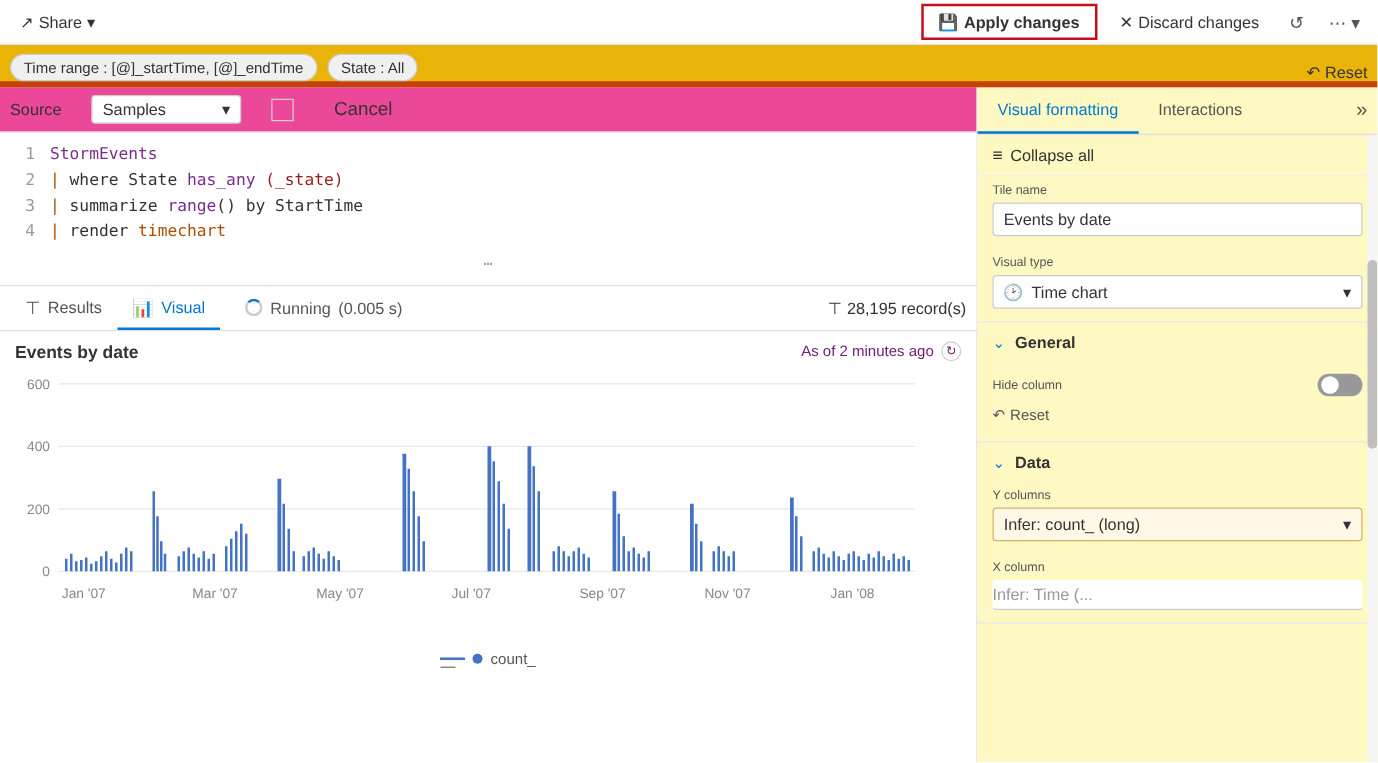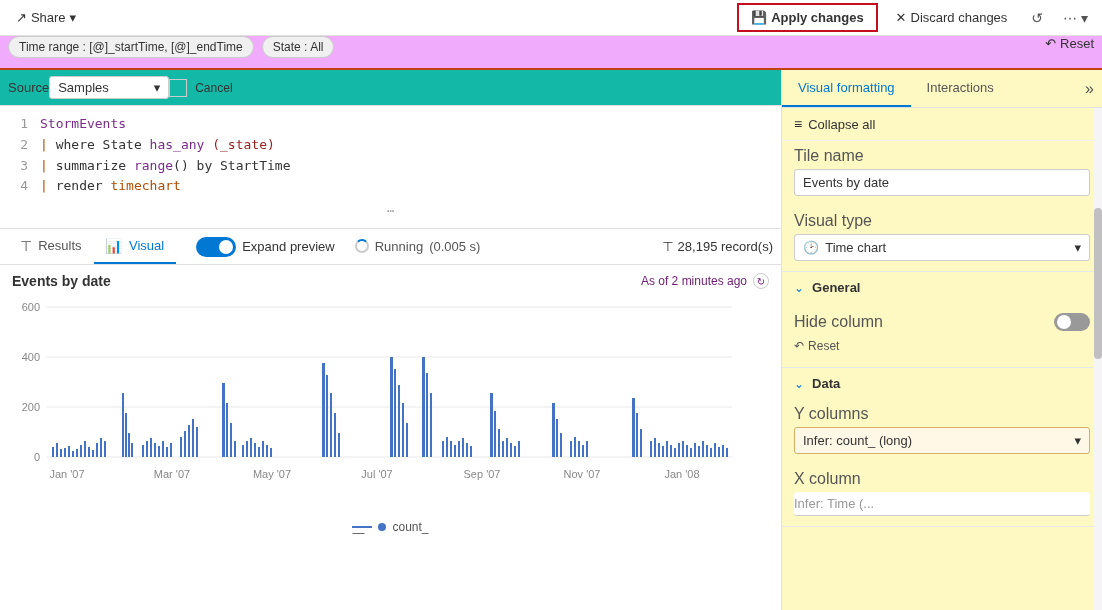--- a/index.html
+++ b/index.html
@@ -17,50 +17,50 @@
     .apply-btn {
       display: flex; align-items: center; gap: 4px; padding: 5px 12px;
       background: #fff; border: 2px solid #c50f1f; color: #333; font-size: 13px;
       cursor: pointer; font-weight: 600;
     }
     .discard-btn { display: flex; align-items: center; gap: 4px; padding: 5px 10px; border: none; background: none; cursor: pointer; font-size: 13px; color: #333; }
     .refresh-btn, .more-btn { padding: 4px 6px; border: none; background: none; cursor: pointer; font-size: 14px; color: #555; }
 
     
     .filter-bar {
-      display: flex; align-items: flex-start; gap: 8px;
-      height: 34px; padding: 0 8px; border-bottom: 2px solid #c2410c;
-      background: #f0abfc;
+      display: flex; align-items: flex-end; gap: 8px;
+      height: 34px; padding: 0 8px; border-bottom: 5px solid #c2410c;
+      background: #eab308;
     }
     .filter-pill {
       display: flex; align-items: center; gap: 4px; padding: 3px 10px;
       background: #f0f0f0; border: 1px solid #ccc; border-radius: 12px;
       font-size: 12px; cursor: pointer;
     }
     .filter-bar-right { margin-left: auto; }
     .reset-link { display: flex; align-items: center; gap: 4px; font-size: 13px; color: #333; background: none; border: none; cursor: pointer; }
 
     
     .main-layout { display: flex; height: calc(610px - 70px); }
 
     
     .left-panel { flex: 1; display: flex; flex-direction: column; border-right: 1px solid #e0e0e0; min-width: 0; }
 
     
     .source-bar {
-      display: flex; align-items: center; gap: 0; padding: 6px 8px;
-      border-bottom: 1px solid #e0e0e0; background: #14b8a6;
+      display: flex; align-items: center; gap: 24px; padding: 6px 8px;
+      border-bottom: 1px solid #e0e0e0; background: #ec4899;
     }
     .source-label { font-size: 13px; color: #333; }
     .source-select {
       display: flex; align-items: center; gap: 4px; padding: 3px 8px;
       border: 1px solid #ccc; border-radius: 3px; cursor: pointer; font-size: 13px;
       background: #fff; min-width: 120px; justify-content: space-between;
     }
-    .cancel-btn { padding: 3px 8px; border: none; background: none; cursor: pointer; font-size: 12px; color: #333; }
+    .cancel-btn { padding: 3px 8px; border: none; background: none; cursor: pointer; font-size: 15px; color: #333; }
 
     
     .code-editor {
       background: #fff; padding: 8px 0; border-bottom: 1px solid #e0e0e0;
       font-family: 'Consolas', monospace; font-size: 13px; line-height: 1.6;
       min-height: 100px; position: relative;
     }
     .code-line { display: flex; align-items: baseline; padding: 0 8px; }
     .line-num { color: #999; width: 20px; text-align: right; margin-right: 12px; user-select: none; }
     .kw-table { color: #7B2C8B; }
@@ -120,21 +120,21 @@
       font-size: 13px; color: #333; cursor: pointer; background: none; border: none;
       border-bottom: 1px solid #f0f0f0; width: 100%;
     }
 
     .section { border-bottom: 1px solid #e8e8e8; }
     .section-header { display: flex; align-items: center; gap: 8px; padding: 8px 12px; cursor: pointer; }
     .section-toggle { color: #0078d4; font-size: 12px; }
     .section-title { font-size: 13px; font-weight: 600; color: #333; }
 
     .field-group { padding: 6px 12px 10px; }
-    .field-label { font-size: 16px; color: #555; margin-bottom: 4px; }
+    .field-label { font-size: 10px; color: #555; margin-bottom: 4px; }
     .field-input {
       width: 100%; padding: 5px 8px; border: 1px solid #ccc; border-radius: 3px;
       font-size: 13px; color: #333; background: #fff;
     }
     .field-select {
       width: 100%; padding: 5px 8px; border: 1px solid #ccc; border-radius: 3px;
       font-size: 13px; color: #333; background: #fff; display: flex;
       align-items: center; justify-content: space-between; cursor: pointer;
     }
     .hide-title-row { display: flex; align-items: center; justify-content: space-between; padding: 4px 0; }
@@ -240,24 +240,20 @@
     </div>
 
     <div class="query-tabs">
       <div class="tab-item">
         <span class="tab-icon">⊤</span>
         <span>Results</span>
       </div>
       <div class="tab-item active">
         <span class="tab-icon">📊</span>
         <span>Visual</span>
-      </div>
-      <div class="expand-toggle">
-        <div class="toggle-switch"></div>
-        <span class="expand-label">Expand preview</span>
       </div>
       <div class="running-info">
         <div class="spinner"></div>
         <span>Running</span>
         <span>(0.005 s)</span>
       </div>
       <div class="records-info">
         <span>⊤</span>
         <span>28,195 record(s)</span>
       </div>

